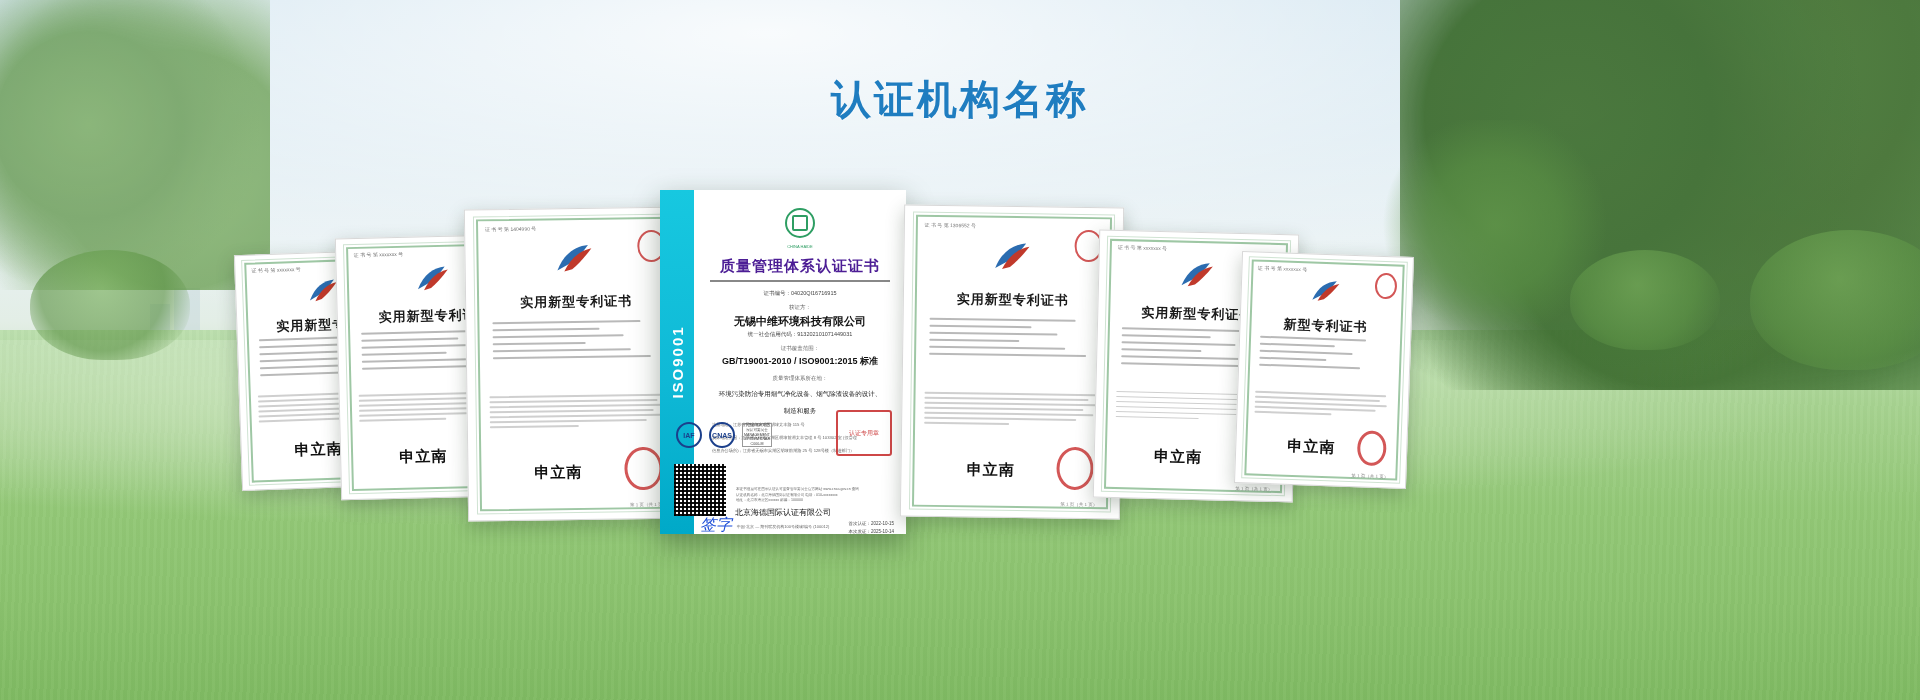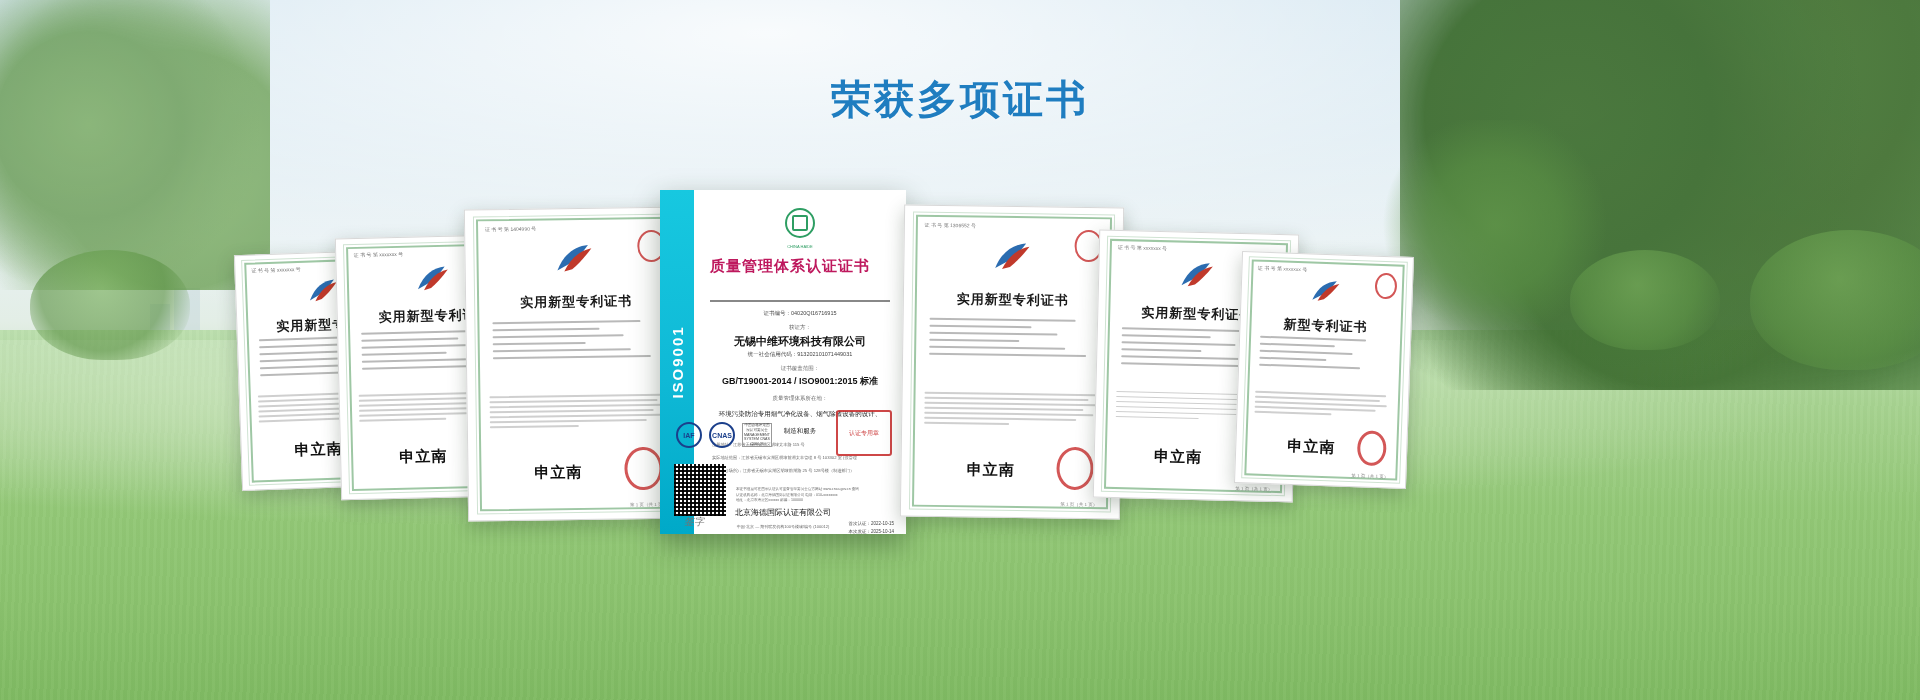--- a/index.html
+++ b/index.html
@@ -239,26 +239,26 @@
     position: absolute; left: 50%; top: 50%;
     transform: translate(-50%,-50%);
     width: 12px; height: 12px;
     border: 2px solid #2e9e63;
     border-radius: 2px;
   }
   .iso-logo-sub {
     text-align: center; font-size: 4px; color: #2e9e63; margin-bottom: 8px;
   }
   .iso-title {
-    text-align: left;
+    text-align: center;
     font-size: 15px;
     font-weight: bold;
-    color: #be185d;
+    color: #4c1d95;
     letter-spacing: 1px;
-    padding-bottom: 24px;
+    padding-bottom: 4px;
     border-bottom: 2px solid #888;
     margin: 0 4px 8px 4px;
   }
   .iso-row { text-align: center; font-size: 5.5px; color: #444; margin-bottom: 2px; }
   .iso-label { text-align: center; font-size: 5.5px; color: #666; margin-top: 7px; }
   .iso-company {
     text-align: center; font-size: 11px; font-weight: bold; color: #111; margin: 3px 0 2px 0;
   }
   .iso-std {
     text-align: center; font-size: 9px; font-weight: bold; color: #111; margin: 3px 0 6px 0;
@@ -267,23 +267,23 @@
     text-align: center; font-size: 6.5px; color: #222; line-height: 1.7; margin: 6px 4px;
   }
   .iso-fine {
     font-size: 4.2px; color: #666; line-height: 1.6; margin: 6px 6px; text-align: left;
   }
   .iso-dates {
     position: absolute; right: 12px; top: 330px;
     font-size: 4.5px; color: #444; line-height: 1.8; text-align: left;
   }
   .iso-sign {
-    position: absolute; left: 24px; top: 325px;
+    position: absolute; left: 40px; top: 325px;
     font-family: "Liberation Serif", serif;
-    font-size: 10px; color: #737373; font-style: italic;
+    font-size: 16px; color: #1d4ed8; font-style: italic;
   }
   .iso-marks {
     position: absolute; left: 16px; bottom: 86px;
     display: flex; gap: 7px; align-items: center;
   }
   .mark-circle {
     width: 26px; height: 26px; border-radius: 50%;
     border: 2px solid #1b3f8b; color: #1b3f8b;
     font-size: 7px; font-weight: bold;
     display: flex; align-items: center; justify-content: center;
@@ -350,21 +350,21 @@
   <div class="grass-light"></div>
 
   <div class="tree-big"></div>
   <div class="tree-left"></div>
   <div class="tree-mid"></div>
   <div class="shrub" style="left:30px;top:250px;width:160px;height:110px;"></div>
   <div class="shrub" style="left:1750px;top:230px;width:200px;height:140px;"></div>
   <div class="shrub" style="left:1570px;top:250px;width:150px;height:100px;"></div>
 
   <div class="heading-block">
-    <div class="title">荣获多项证书</div>
+    <div class="title">认证机构名称</div>
   </div>
 
   <div class="certs">
 
     <div class="cert" style="left:238px; top:252px; width:178px; height:236px; transform: rotate(-2deg);">
       <div class="frm"></div>
       <div class="cert-topline">证 书 号 第 xxxxxxx 号</div>
       <div class="logo-wrap">
         <svg viewBox="0 0 100 60">
           <path d="M18 50 C30 20 50 8 72 6 C62 20 52 30 40 38 Z" fill="#2b6cb0"></path>
@@ -465,21 +465,21 @@
       </div>
       <div class="iso-body">
         <div class="iso-logo"></div>
         <div class="iso-logo-sub">CHINA HAIDE</div>
         <div class="iso-title">质量管理体系认证证书</div>
         <div class="iso-row">证书编号：04020QI16716915</div>
         <div class="iso-label">获证方：</div>
         <div class="iso-company">无锡中维环境科技有限公司</div>
         <div class="iso-row">统一社会信用代码：913202101071449031</div>
         <div class="iso-label">证书覆盖范围：</div>
-        <div class="iso-std">GB/T19001-2014 / ISO9001:2015 标准</div>
+        <div class="iso-std">GB/T19001-2010 / ISO9001:2015 标准</div>
         <div class="iso-label">质量管理体系所在地：</div>
         <div class="iso-scope">环境污染防治专用烟气净化设备、烟气除渣设备的设计、</div>
         <div class="iso-scope">制造和服务</div>
         <div class="iso-fine">注册地址：江苏省无锡市滨湖区胡埭太丰路 115 号</div>
         <div class="iso-fine">实际地址范围：江苏省无锡市滨湖区胡埭前湖太丰管理 8 号 103302 室 (仅管理</div>
         <div class="iso-fine">信息办公场所)；江苏省无锡市滨湖区胡埭前湖路 25 号 128号楼（制造部门）</div>
       </div>
 
       <div class="iso-sign">签字</div>
 

